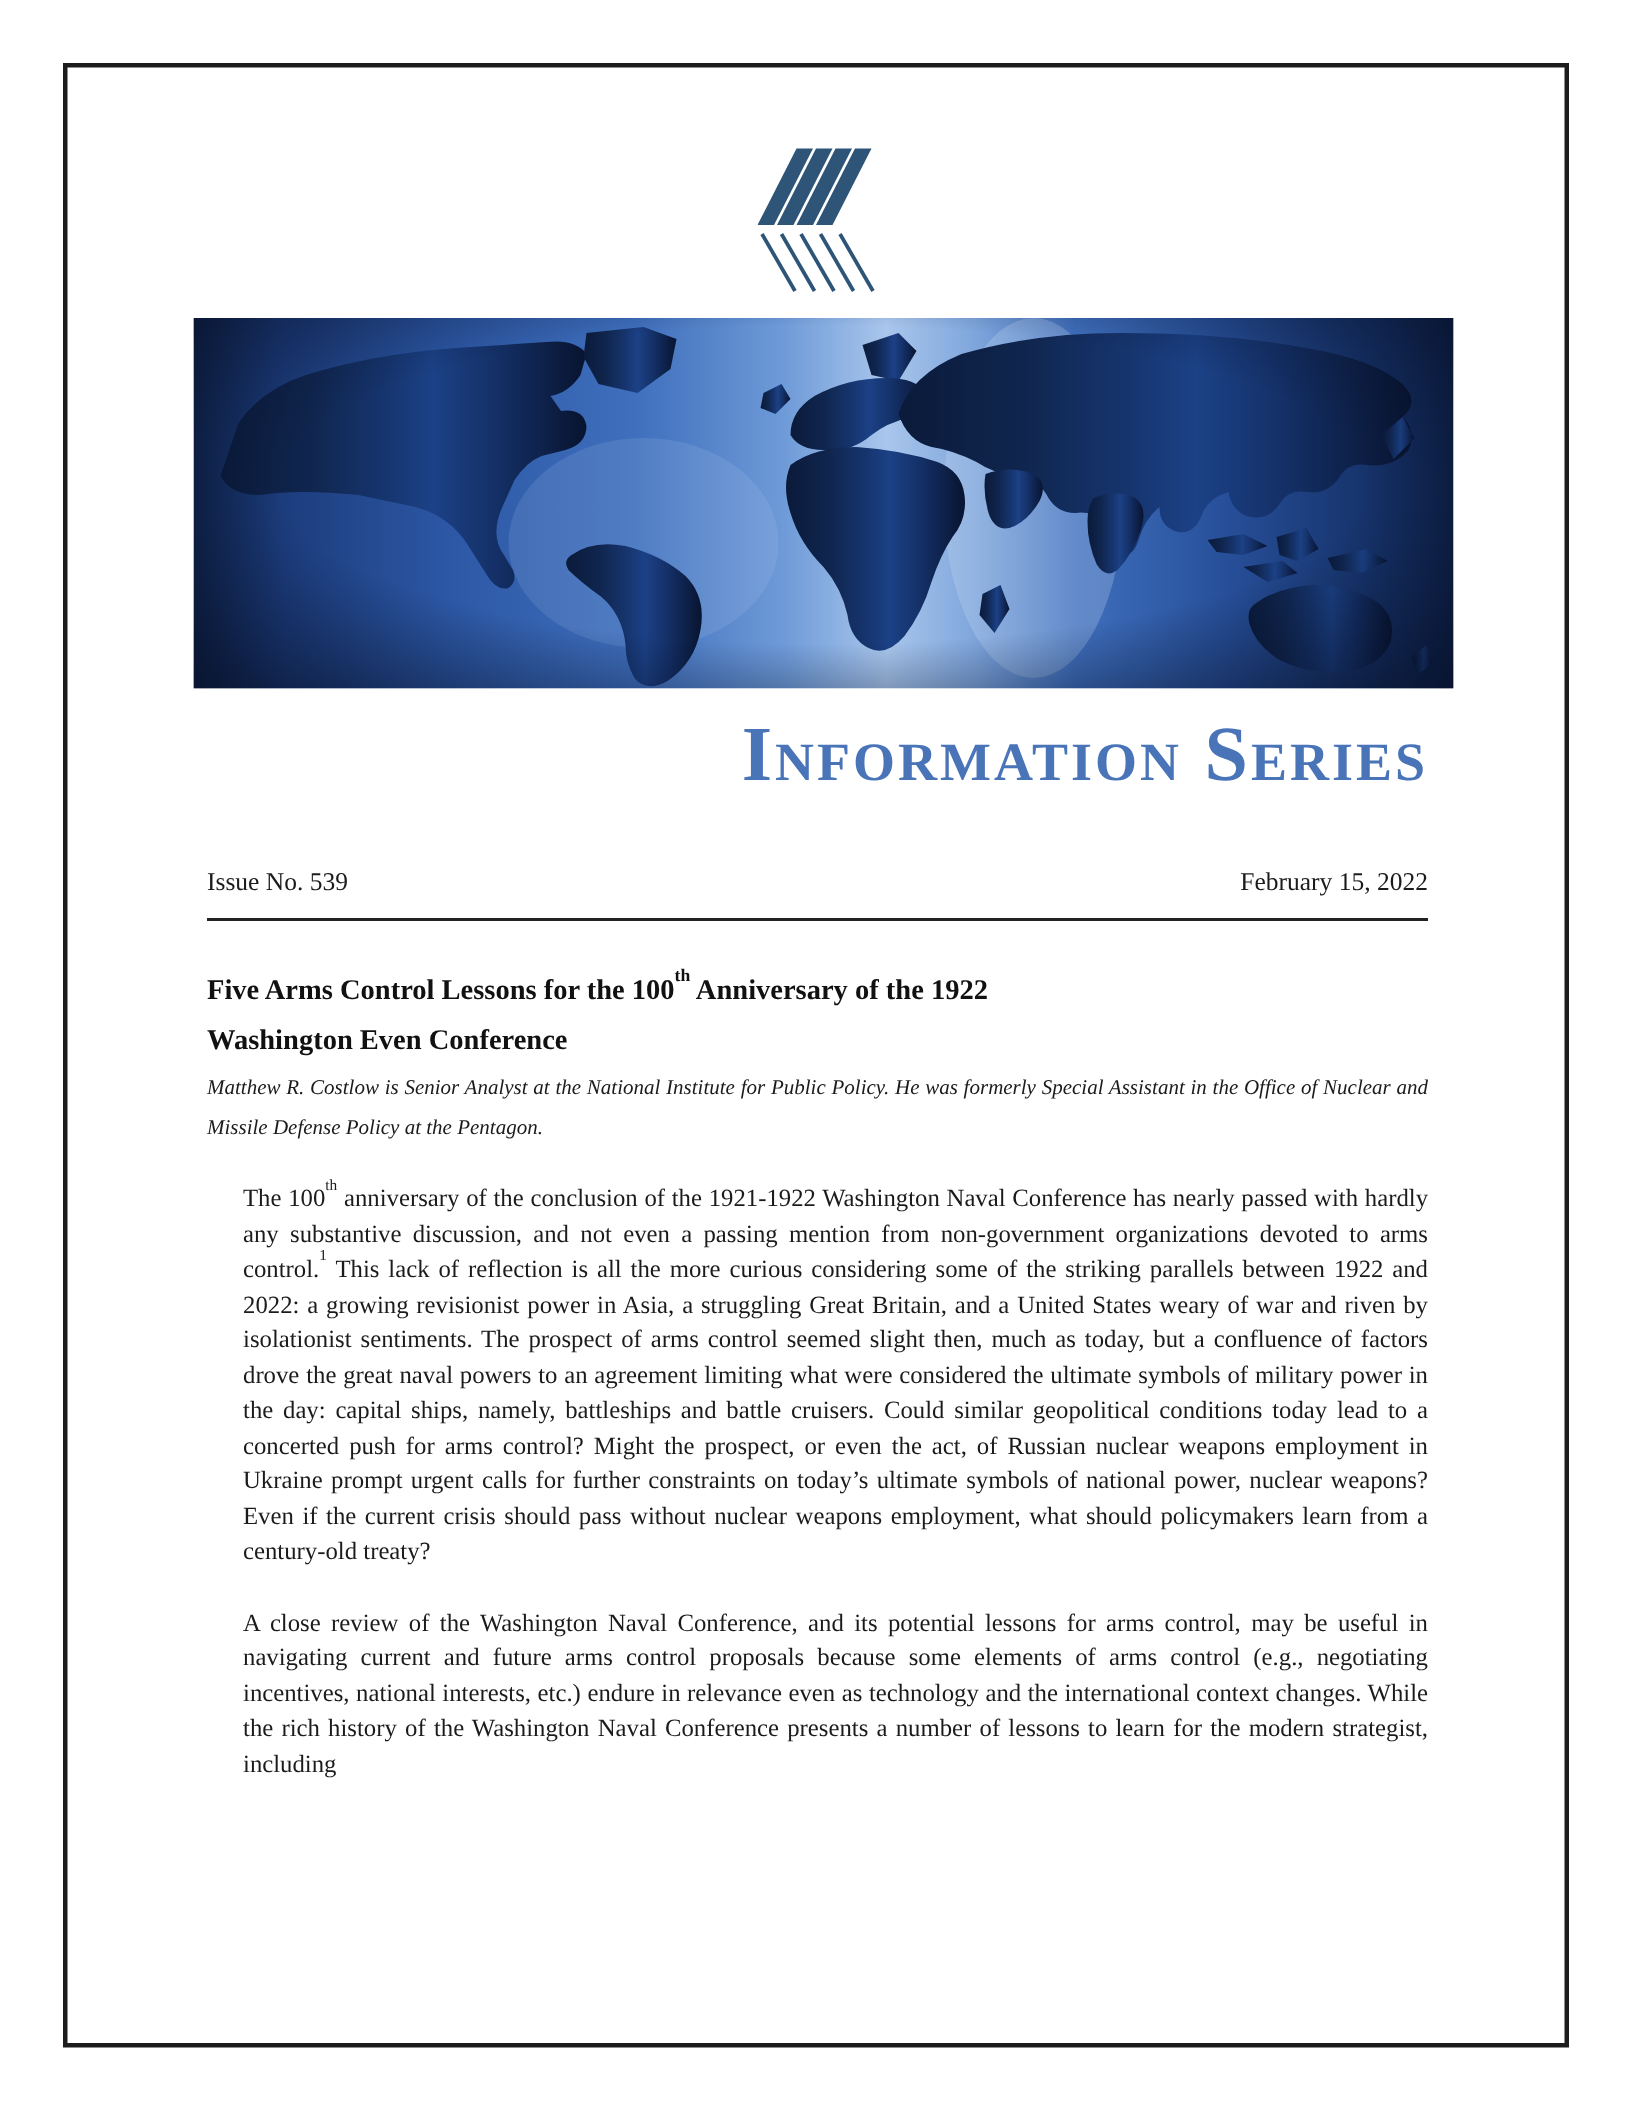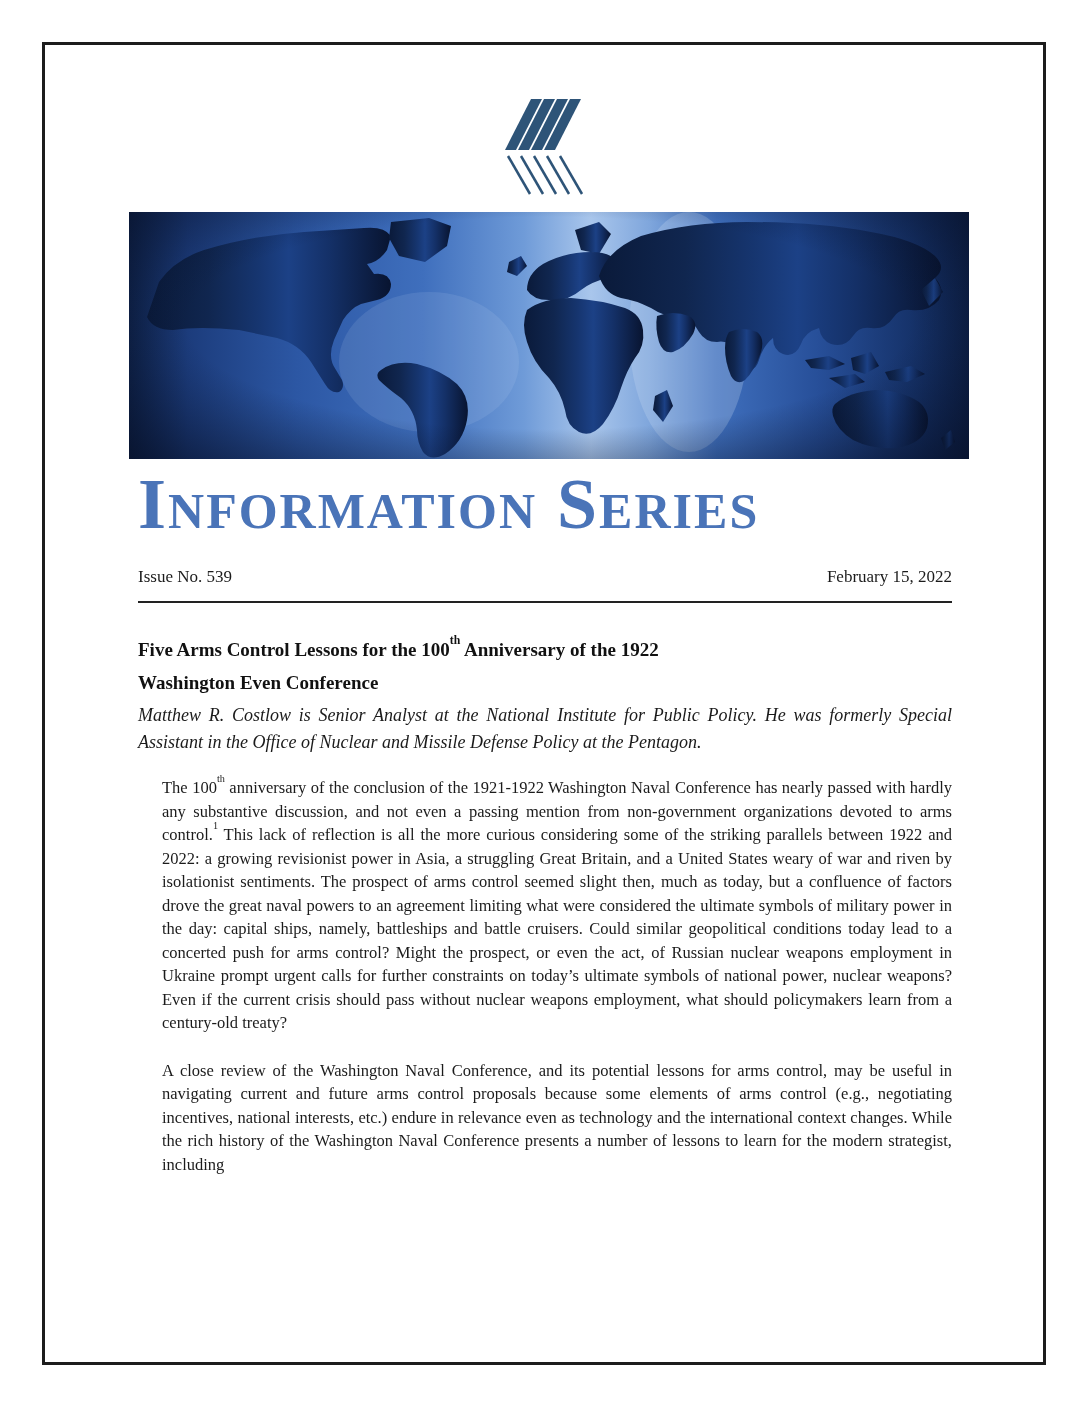--- a/index.html
+++ b/index.html
@@ -14,32 +14,32 @@
   .logo-row { display:flex; align-items:center; gap:12px; height:106px;flex-direction:column; }
   .logo-icon { flex:0 0 auto; }
   .org-name {
     font-variant:small-caps; font-weight:bold; font-size:32px; letter-spacing:2px;
     color:#121212; white-space:nowrap; line-height:1; padding-top:26px;
   }
 
   .map-banner { margin:13px 0 0 -9px; width:840px; height:247px; display:block; }
 
   .series-title {
-    margin-top:10px; text-align:left; font-variant:small-caps; font-weight:600;
-    font-size:72px; letter-spacing:2px; line-height:70px; color:#4a74b8;
+    margin-top:10px; text-align:right; font-variant:small-caps; font-weight:600;
+    font-size:52px; letter-spacing:2px; line-height:70px; color:#4a74b8;
   }
 
-  .issue-row { display:flex; justify-content:space-between; margin-top:28px; font-size:17px;gap:11px; }
+  .issue-row { display:flex; justify-content:space-between; margin-top:39px; font-size:17px;gap:11px; }
 
   .rule { margin-top:14px; height:2px; background:#222; border:0; }
 
   .article-title { margin-top:30px; font-size:19px; font-weight:bold; line-height:33px; color:#111; }
 
   .author-name { margin-top:23px; font-size:17px; line-height:23px; }
-  .author-bio { font-style:italic; font-size:18px; line-height:26.5px; text-align:justify; margin-top:3px; }
+  .author-bio { font-style:italic; font-size:14px; line-height:26.5px; text-align:justify; margin-top:3px; }
 
   .body-para { font-size:16.5px; line-height:23.5px; text-align:justify; margin-top:21px;margin-left:24px; }
   .body-para.second { margin-top:24px; }
 
   sup.sup { font-size:62%; position:relative; top:-0.42em; line-height:0; }
 
   .page-footer {
     position:absolute; left:0; right:0; bottom:44px; text-align:center; font-size:15px; color:#161616;
   }
 </style>

